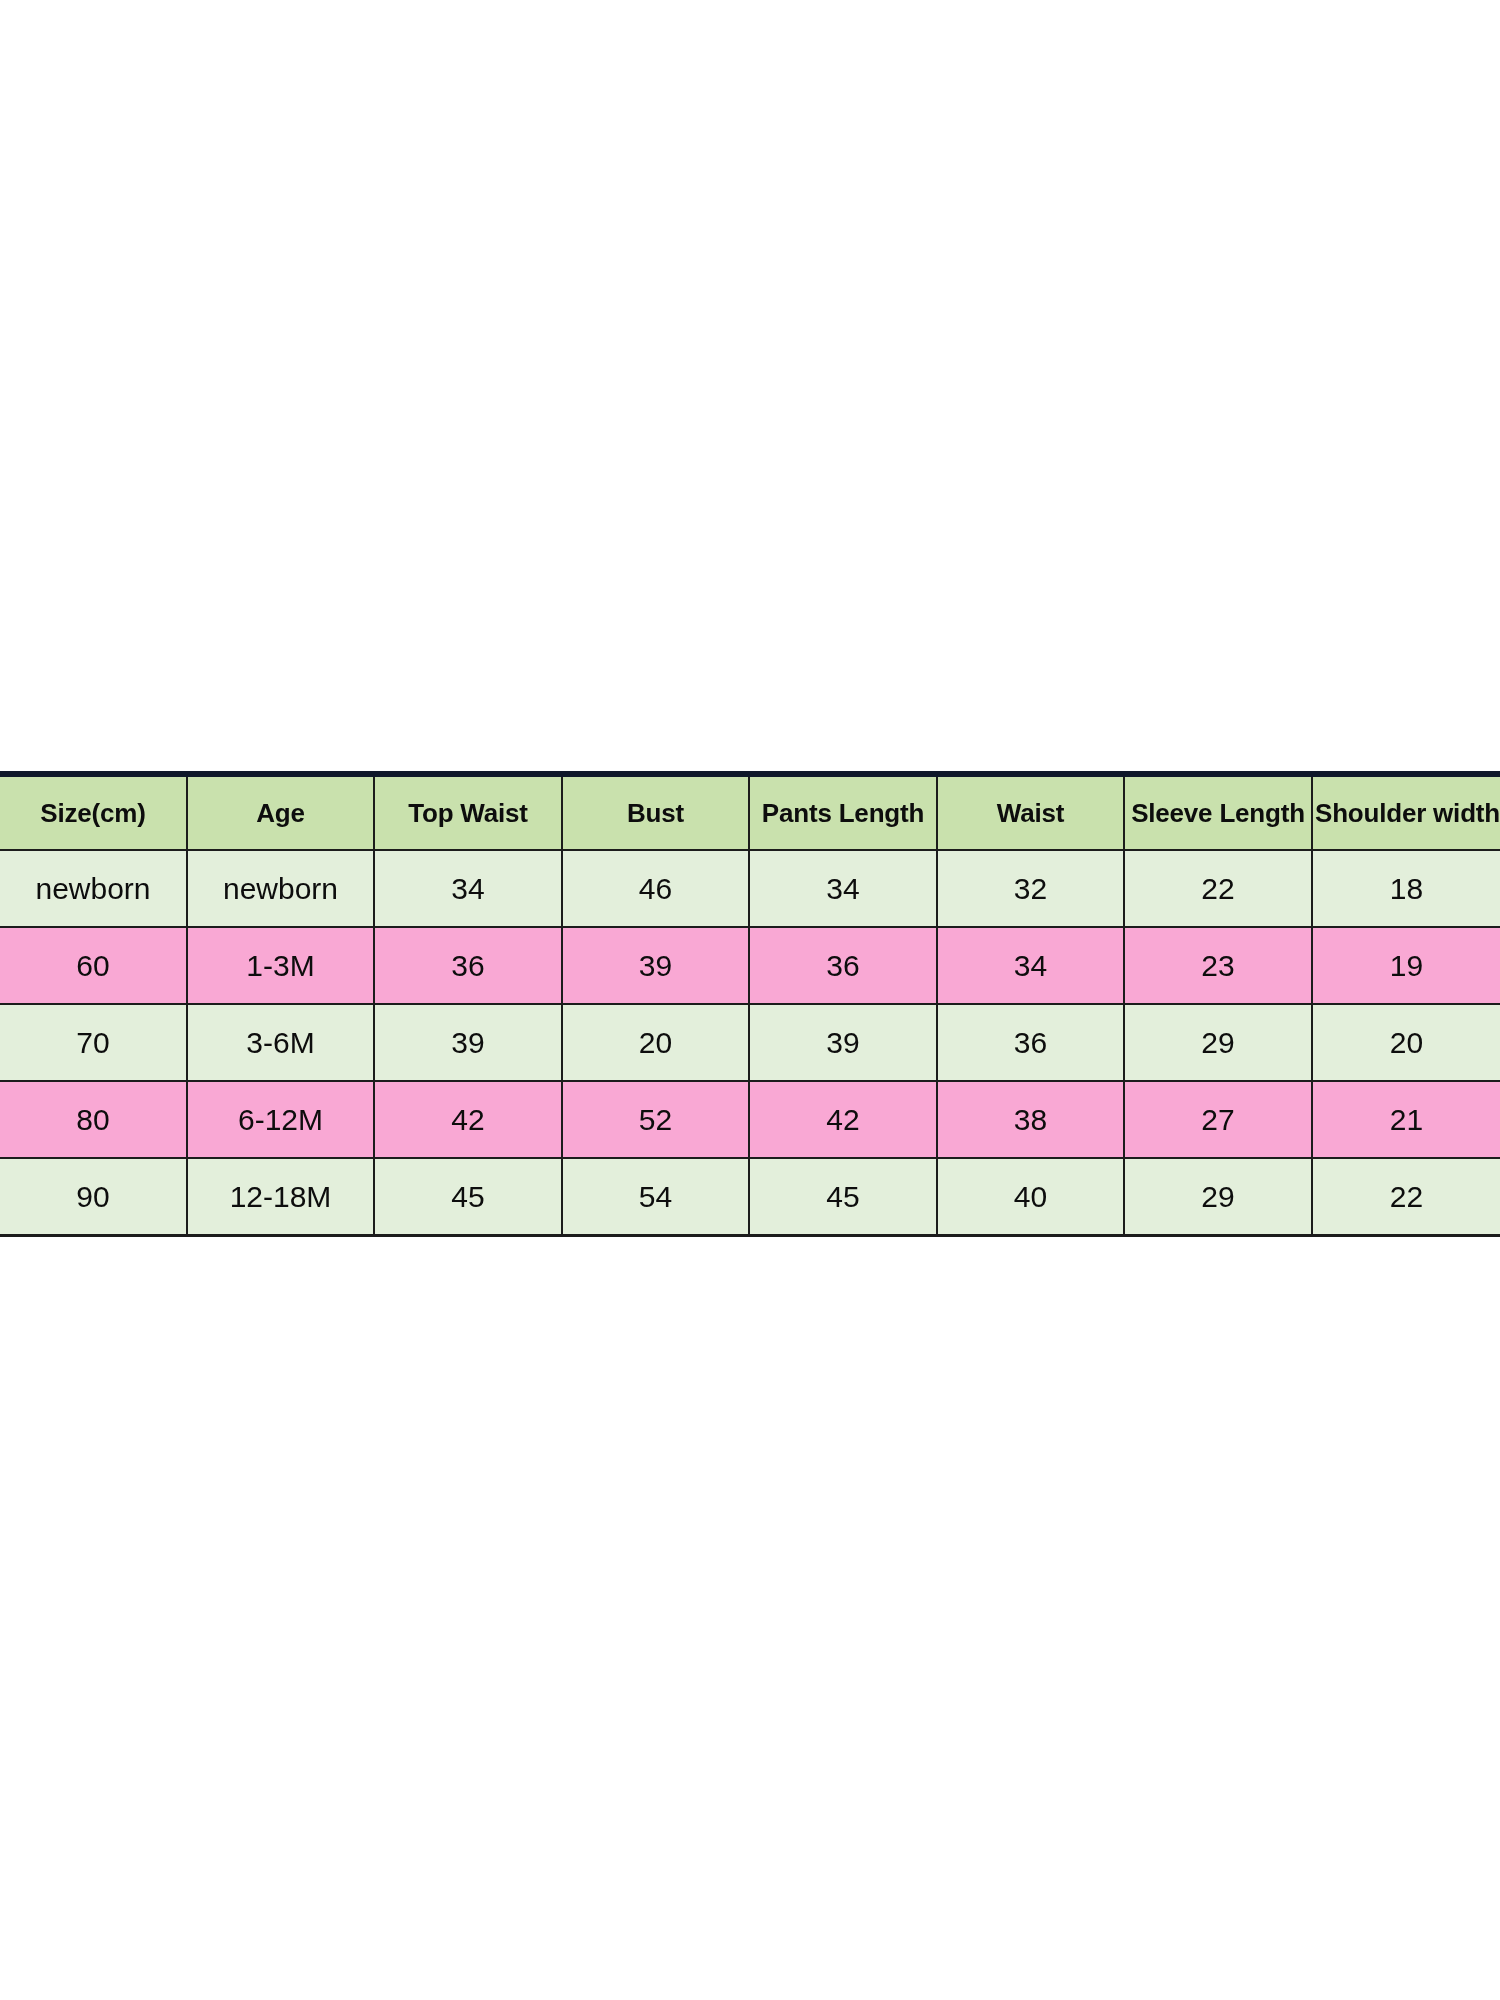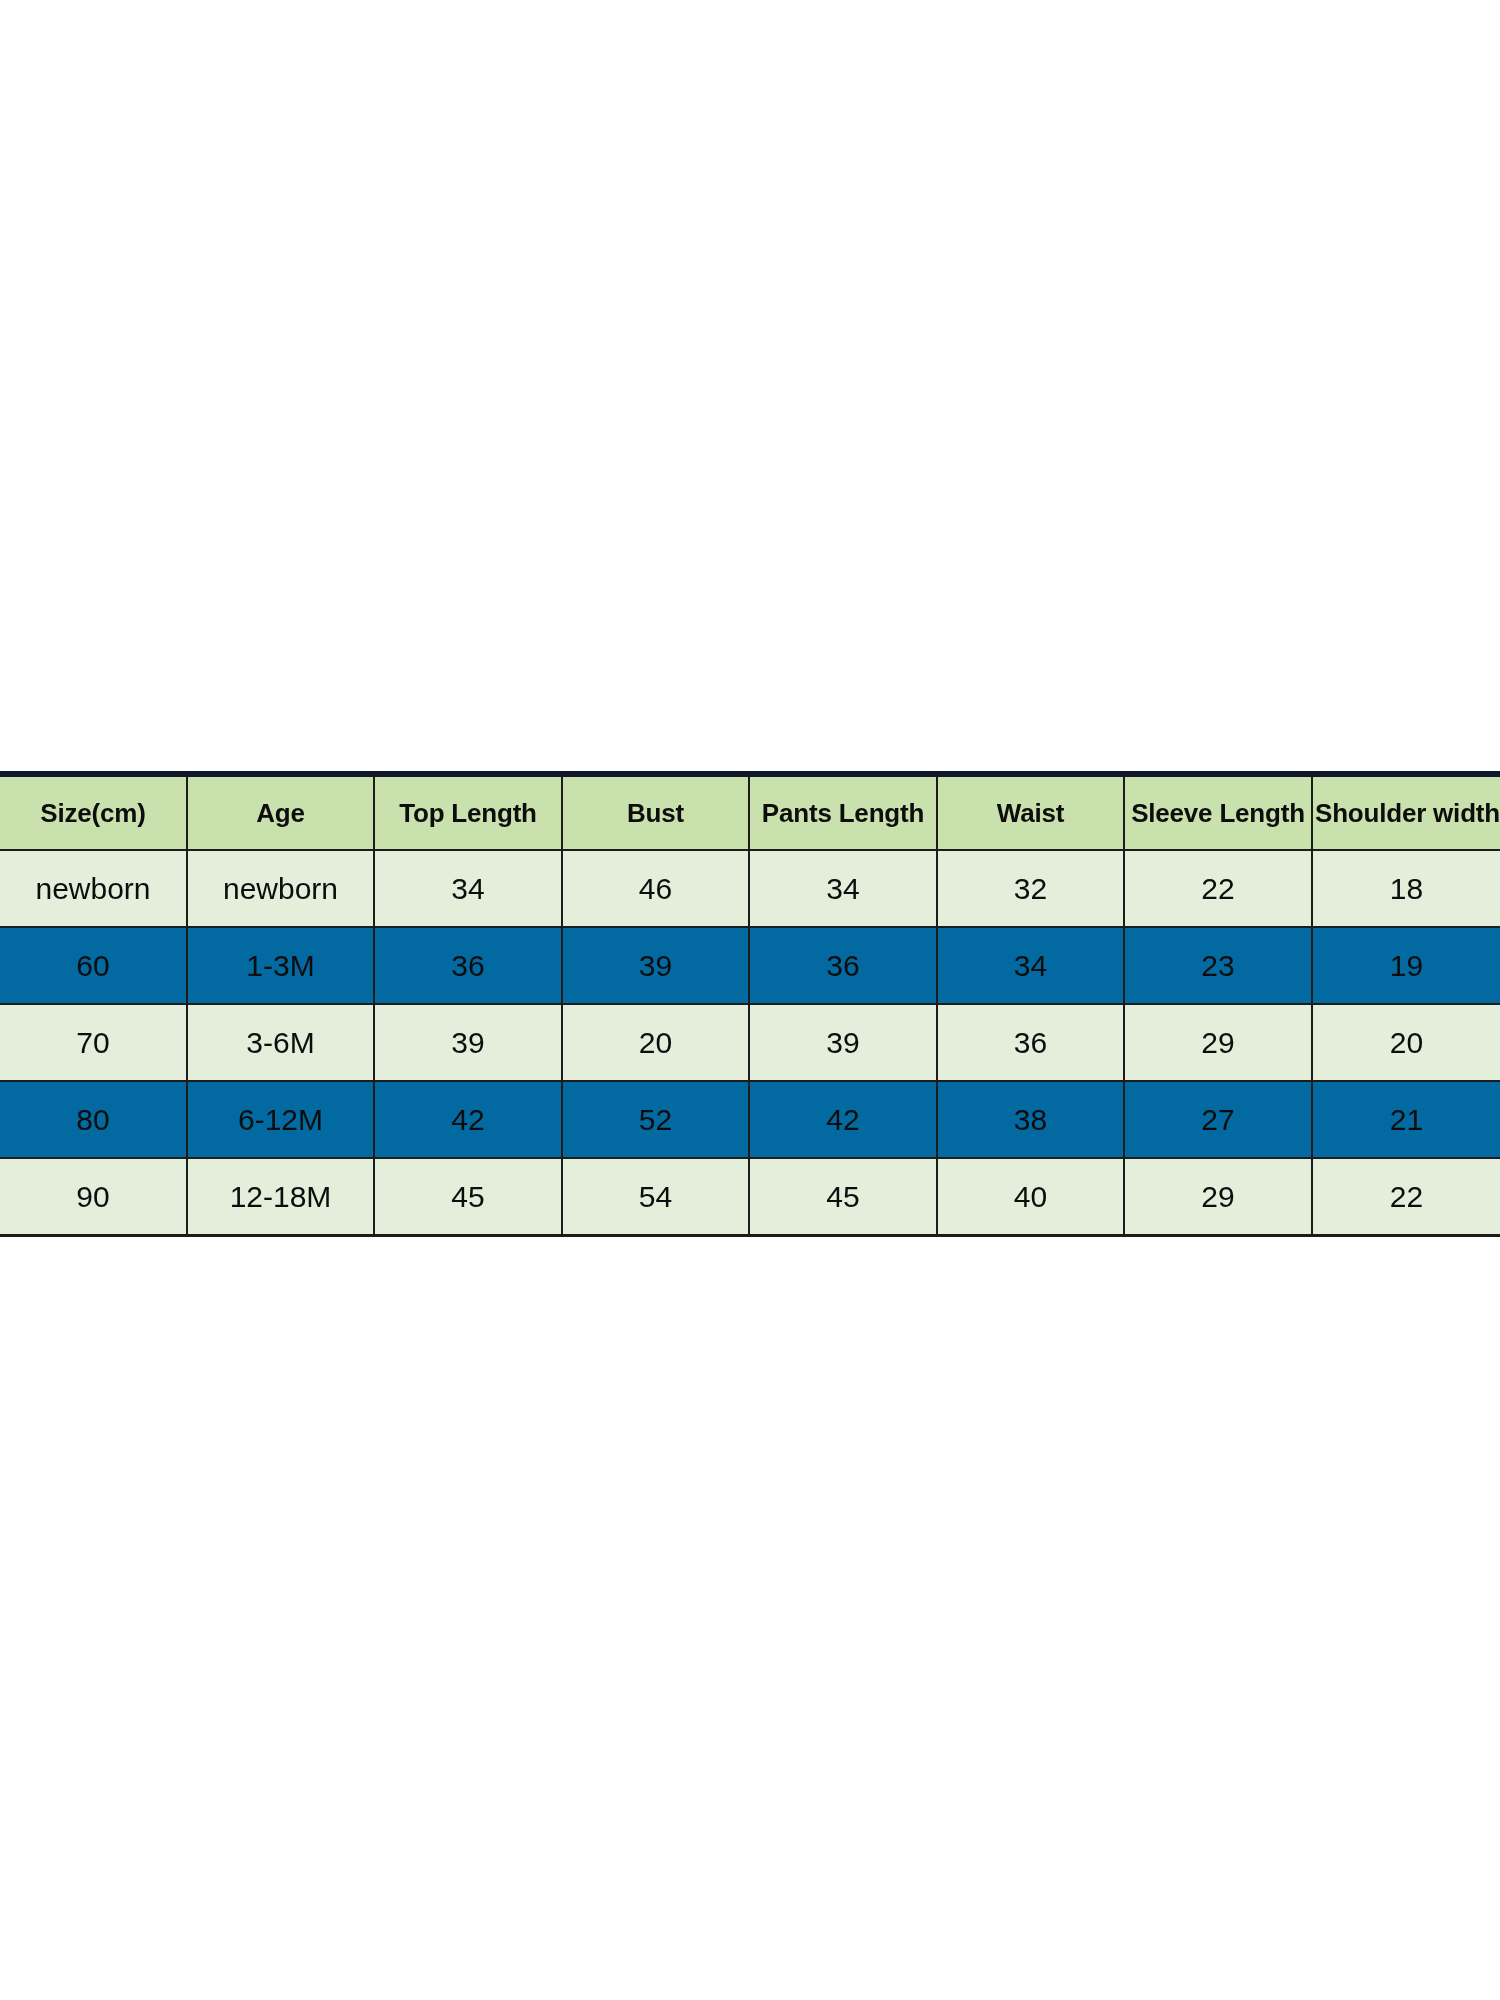--- a/index.html
+++ b/index.html
@@ -62,21 +62,21 @@
     letter-spacing: -0.2px;
   }
 
   table.size-table tbody td {
     height: 75px;
     font-size: 30px;
     font-weight: normal;
   }
 
   table.size-table tbody tr.row-light td { background: #e3efdb; }
-  table.size-table tbody tr.row-dark  td { background: #0369a1; }
+  table.size-table tbody tr.row-dark  td { background: #f9a8d4; }
 
   
   table.size-table tr > *:first-child { border-left: 0; }
   table.size-table tr > *:last-child  { border-right: 0; }
 </style>
 </head>
 <body>
 
 <div id="size-chart-wrap">
   <table class="size-table">
@@ -87,21 +87,21 @@
       <col class="c-bust">
       <col class="c-pantslength">
       <col class="c-waist">
       <col class="c-sleeve">
       <col class="c-shoulder">
     </colgroup>
     <thead>
       <tr>
         <th>Size(cm)</th>
         <th>Age</th>
-        <th>Top Length</th>
+        <th>Top Waist</th>
         <th>Bust</th>
         <th>Pants Length</th>
         <th>Waist</th>
         <th>Sleeve Length</th>
         <th>Shoulder width</th>
       </tr>
     </thead>
     <tbody>
       <tr class="row-light">
         <td>newborn</td>

